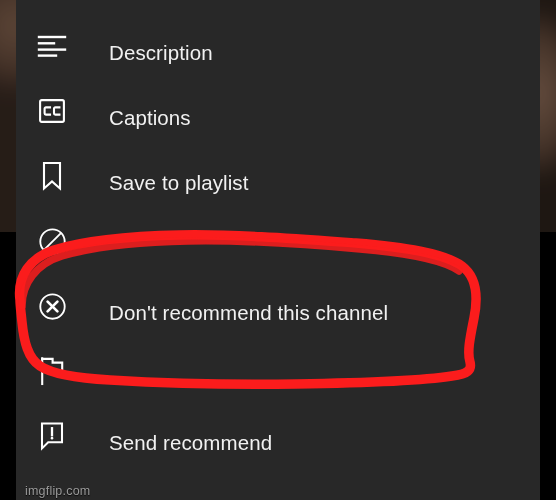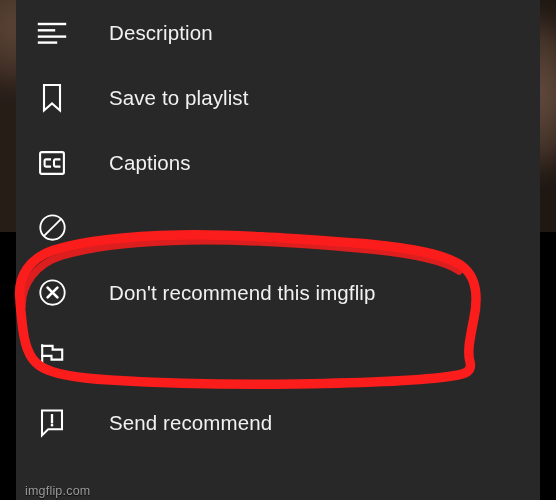--- a/index.html
+++ b/index.html
@@ -60,21 +60,21 @@
   .menu-list {
     position: absolute;
     top: 0;
     left: 0;
     right: 0;
   }
   .menu-item {
     position: relative;
     height: 65px;
     display: flex;
-    align-items: center;
+    align-items: flex-end;
     padding-left: 17px;
     box-sizing: border-box;
   }
   .menu-icon {
     width: 38px;
     height: 38px;
     flex: 0 0 38px;
     display: flex;
     align-items: center;
     justify-content: center;
@@ -135,57 +135,57 @@
             <line x1="2" y1="9.3" x2="17" y2="9.3"></line>
             <line x1="2" y1="15.6" x2="28" y2="15.6"></line>
             <line x1="2" y1="21.6" x2="19" y2="21.6"></line>
           </svg>
         </span>
         <span class="menu-label">Description</span>
       </div>
 
       <div class="menu-item">
         <span class="menu-icon">
-          <svg width="24" height="30" viewBox="0 0 24 30" fill="none" stroke="#ffffff" stroke-width="2.1" stroke-linejoin="miter">
-            <path d="M4 2 H20 V27.5 L12 20.5 L4 27.5 Z"></path>
-          </svg>
-        </span>
-        <span class="menu-label">Save to playlist</span>
-      </div>
-
-      <div class="menu-item">
-        <span class="menu-icon">
           <svg width="28" height="26" viewBox="0 0 28 26" fill="none">
             <rect x="2.1" y="2.1" width="23.8" height="21.8" rx="1.6" stroke="#ffffff" stroke-width="2.1"></rect>
             <path d="M12 9.4 H7.9 a1.3 1.3 0 0 0 -1.3 1.3 v4.6 a1.3 1.3 0 0 0 1.3 1.3 H12" stroke="#ffffff" stroke-width="2.1" fill="none" stroke-linecap="square"></path>
             <path d="M21.4 9.4 H17.3 a1.3 1.3 0 0 0 -1.3 1.3 v4.6 a1.3 1.3 0 0 0 1.3 1.3 H21.4" stroke="#ffffff" stroke-width="2.1" fill="none" stroke-linecap="square"></path>
           </svg>
         </span>
         <span class="menu-label">Captions</span>
       </div>
 
+      <div class="menu-item">
+        <span class="menu-icon">
+          <svg width="24" height="30" viewBox="0 0 24 30" fill="none" stroke="#ffffff" stroke-width="2.1" stroke-linejoin="miter">
+            <path d="M4 2 H20 V27.5 L12 20.5 L4 27.5 Z"></path>
+          </svg>
+        </span>
+        <span class="menu-label">Save to playlist</span>
+      </div>
+
 
       <div class="menu-item">
         <span class="menu-icon">
           <svg width="29" height="29" viewBox="0 0 29 29" fill="none" stroke="#ffffff" stroke-width="1.85">
             <circle cx="14.5" cy="14.5" r="12.2"></circle>
             <line x1="6.1" y1="22.9" x2="22.9" y2="6.1"></line>
           </svg>
         </span>
       </div>
 
       <div class="menu-item">
         <span class="menu-icon">
           <svg width="29" height="29" viewBox="0 0 29 29" fill="none" stroke="#ffffff">
             <circle cx="14.5" cy="14.5" r="12.2" stroke-width="1.85"></circle>
             <line x1="9.6" y1="9.6" x2="19.4" y2="19.4" stroke-width="2.7" stroke-linecap="round"></line>
             <line x1="19.4" y1="9.6" x2="9.6" y2="19.4" stroke-width="2.7" stroke-linecap="round"></line>
           </svg>
         </span>
-        <span class="menu-label">Don't recommend this imgflip</span>
+        <span class="menu-label">Don't recommend this channel</span>
       </div>
 
       <div class="menu-item">
         <span class="menu-icon">
           <svg width="26" height="30" viewBox="0 0 26 30" fill="none" stroke="#ffffff" stroke-width="2.1" stroke-linejoin="miter" stroke-linecap="square">
             <line x1="3.2" y1="2.3" x2="3.2" y2="28"></line>
             <path d="M3.2 2.9 H13.6 V6.6 H23.2 V16.6 H12.5 V12.9 H3.2"></path>
           </svg>
         </span>
       </div>

